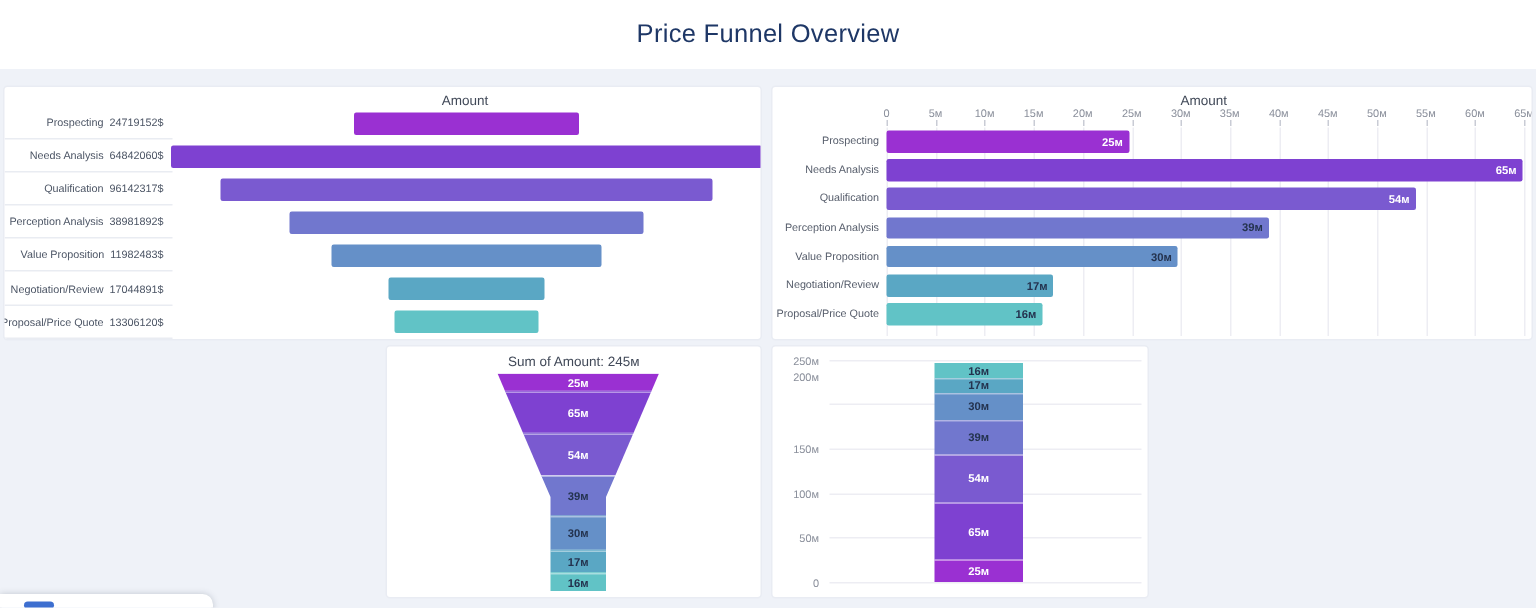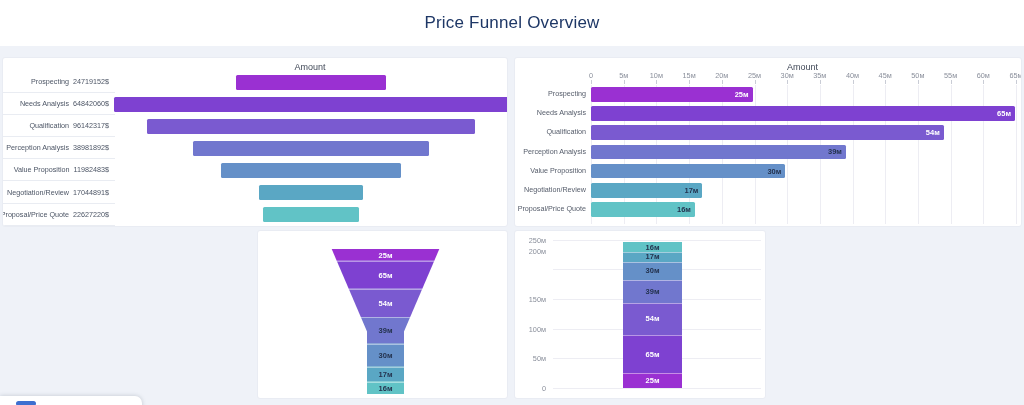--- a/index.html
+++ b/index.html
@@ -90,21 +90,21 @@
       <div class="ft-val">11982483$</div>
     </div>
     <div class="ft-bar" style="width: 180.6px; left: 217.7px; top: 104.9px; background: rgb(101, 144, 200);"></div>
     <div class="ft-row" style="top: 123.5px;">
       <div class="ft-name">Negotiation/Review</div>
       <div class="ft-val">17044891$</div>
     </div>
     <div class="ft-bar" style="width: 103.6px; left: 256.2px; top: 127px; background: rgb(90, 167, 196);"></div>
     <div class="ft-row" style="top: 145.6px;">
       <div class="ft-name">Proposal/Price Quote</div>
-      <div class="ft-val">22627220$</div>
+      <div class="ft-val">13306120$</div>
     </div>
     <div class="ft-bar" style="width: 96.6px; left: 259.7px; top: 149.1px; background: rgb(97, 195, 198);"></div>
   </div>
 
 <div class="panel panel-tr" id="panel-tr">
   <div class="chart-title tr-title">Amount</div>
 <div class="vgrid" style="left: 76px;"></div>
     <div class="tick-mark" style="left: 76px;"></div>
     <div class="tick-label" style="left: 76px;">0</div>
     <div class="vgrid" style="left: 108.7px;"></div>
@@ -170,20 +170,21 @@
     <div class="hbar" style="top: 125px; width: 111.4px; background: rgb(90, 167, 196);">
       <div class="bar-val" style="color: rgb(36, 51, 79);">17м</div>
     </div>
     <div class="cat-label" style="top: 144.2px;">Proposal/Price Quote</div>
     <div class="hbar" style="top: 144.2px; width: 103.9px; background: rgb(97, 195, 198);">
       <div class="bar-val" style="color: rgb(36, 51, 79);">16м</div>
     </div>
   </div>
 
 <div class="panel panel-bl" id="panel-bl">
+  <div class="chart-title bl-title">Sum of Amount: 245м</div>
   <div class="funnel" id="funnel">
       <div class="fseg" style="background: rgb(154, 48, 210); clip-path: polygon(0.7px 0px, 108.3px 0px, 103.4px 11.5px, 5.6px 11.5px);"></div>
       <div class="flabel" style="top: 5.8px; color: rgb(255, 255, 255);">25м</div>
       <div class="fseg" style="background: rgb(126, 65, 209); clip-path: polygon(5.6px 11.5px, 103.4px 11.5px, 91.4px 39.5px, 17.6px 39.5px);"></div>
       <div class="fsep" style="top: 11.5px; left: 5.6px; width: 97.7px;"></div>
       <div class="flabel" style="top: 25.5px; color: rgb(255, 255, 255);">65м</div>
       <div class="fseg" style="background: rgb(122, 90, 208); clip-path: polygon(17.6px 39.5px, 91.4px 39.5px, 79.2px 68px, 29.8px 68px);"></div>
       <div class="fsep" style="top: 39.5px; left: 17.6px; width: 73.8px;"></div>
       <div class="flabel" style="top: 53.8px; color: rgb(255, 255, 255);">54м</div>
       <div class="fseg" style="background: rgb(113, 119, 206); clip-path: polygon(29.8px 68px, 79.2px 68px, 73px 82.4px, 73px 94.5px, 36px 94.5px, 36px 82.4px);"></div>

